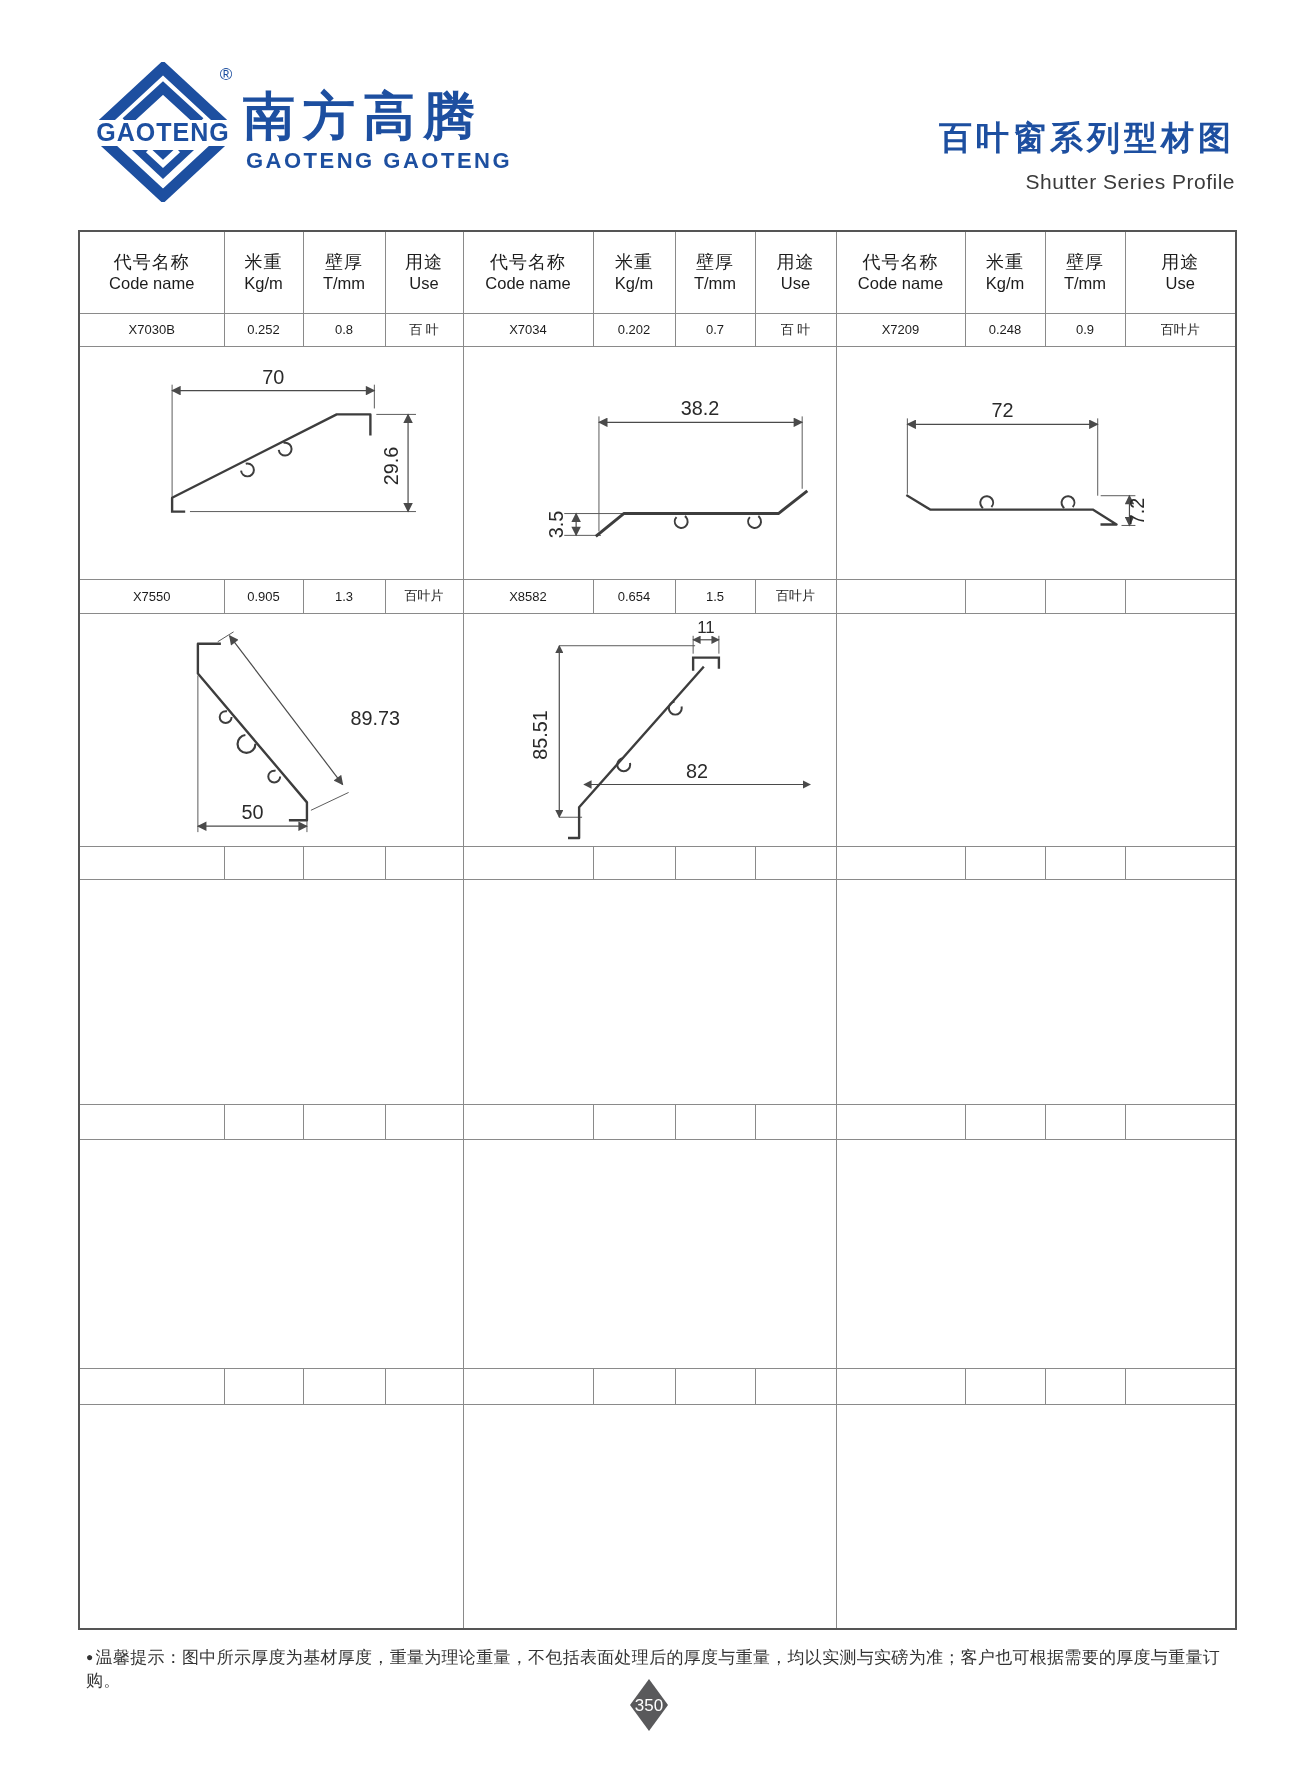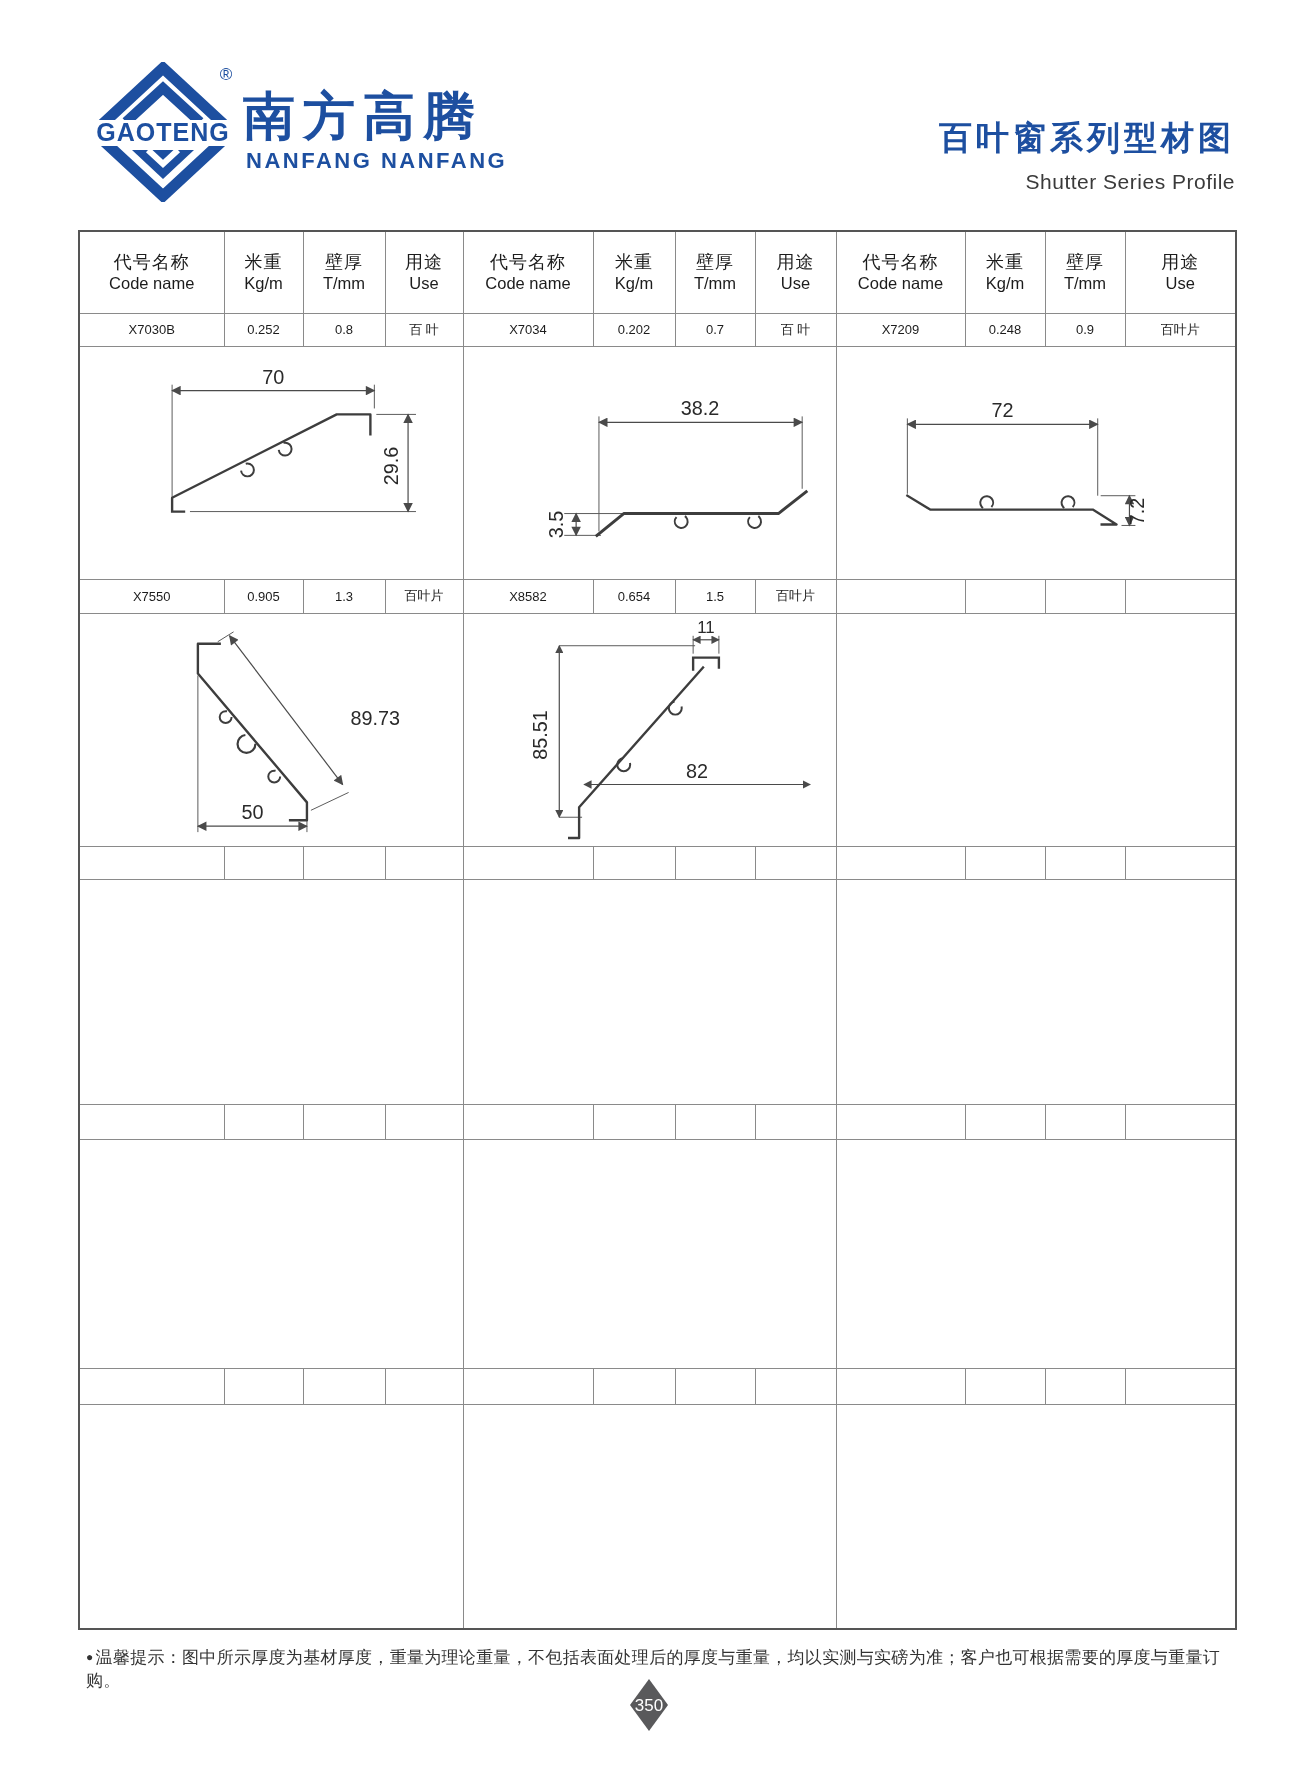--- a/index.html
+++ b/index.html
@@ -52,21 +52,21 @@
       <polygon points="75,6 144,70 75,134 6,70" fill="none" stroke="#1d4fa0" stroke-width="11"></polygon>
       <polyline points="38,60 75,26 112,60" fill="none" stroke="#1d4fa0" stroke-width="10"></polyline>
       <rect x="0" y="58" width="150" height="26" fill="#ffffff"></rect>
       <path d="M44,88 L75,117 L106,88 Z" fill="#1d4fa0"></path>
       <polyline points="60,88 75,102 90,88" fill="none" stroke="#ffffff" stroke-width="6"></polyline>
       <text x="75" y="79" text-anchor="middle" fill="#1d4fa0" font-size="25" font-weight="bold" letter-spacing="1">GAOTENG</text>
       <text x="138" y="18" text-anchor="middle" fill="#1d4fa0" font-size="17">®</text>
     </svg>
   </div>
   <div id="brand-cn">南方高腾</div>
-  <div id="brand-en">NANFANG NANFANG</div>
+  <div id="brand-en">GAOTENG GAOTENG</div>
 
   <div id="title-block">
     <div id="title-cn">百叶窗系列型材图</div>
     <div id="title-en">Shutter Series Profile</div>
   </div>
 
   <table id="profile-table">
     <colgroup>
       <col style="width:145px">
         <col style="width:79px">

